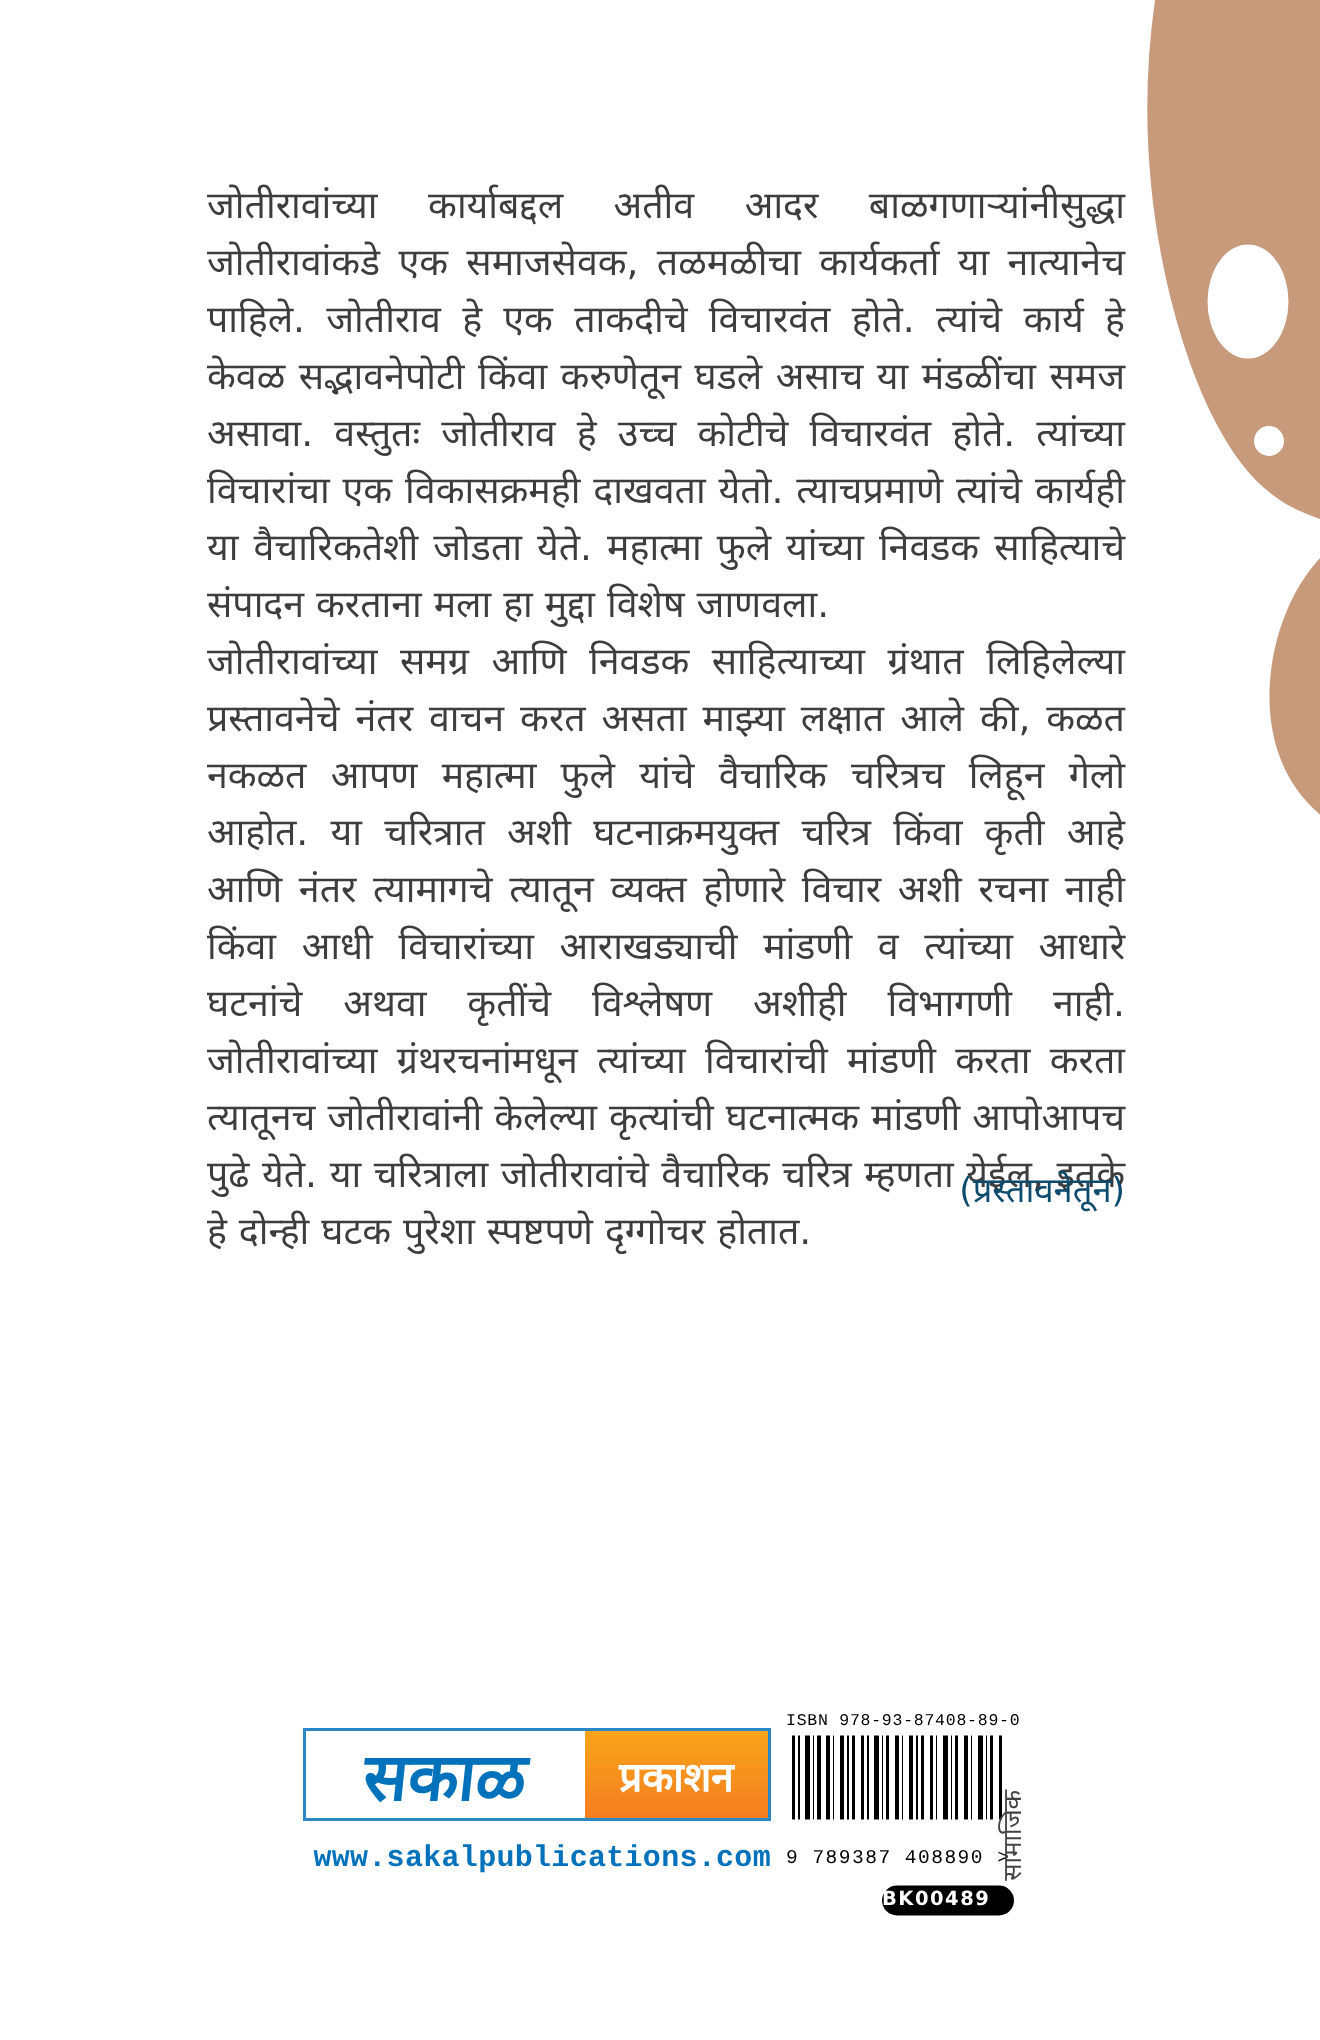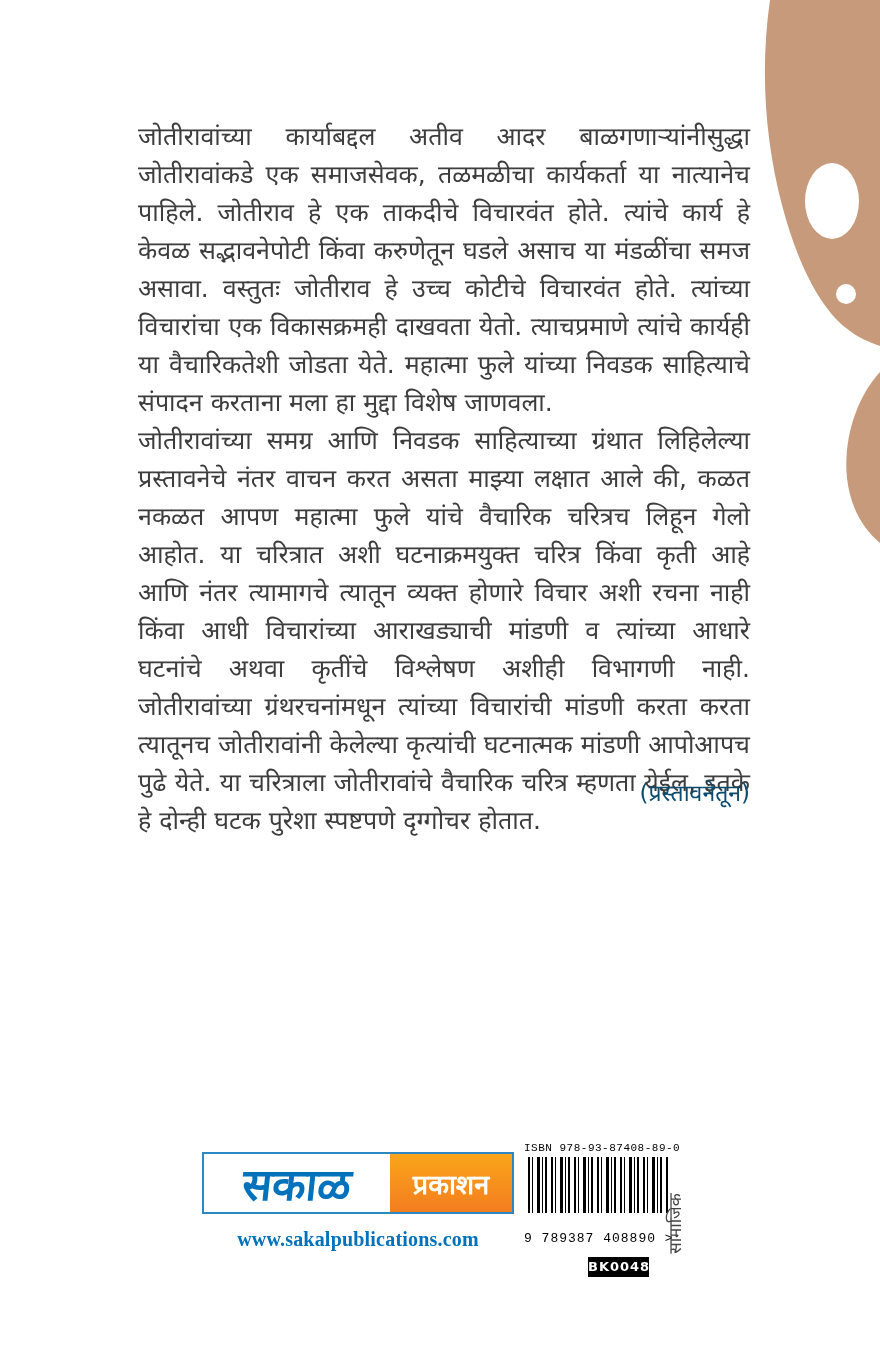--- a/index.html
+++ b/index.html
@@ -44,24 +44,24 @@
     color:#0072bc; font-size:44px; font-weight:bold;
     transform:skewX(-6deg);
   }
   .logo-sub {
     width:122px;
     background:linear-gradient(180deg,#f9a51a 0%,#f47d20 100%);
     color:#ffffff; font-size:27px; font-weight:bold;
     display:flex; align-items:center; justify-content:center;
   }
   .website {
-    margin-top:14px; text-align:center;
+    margin-top:14px; text-align:right;
     color:#0072bc; font-weight:bold; font-size:20px;
     letter-spacing:0.2px;
-    font-family:Liberation Serif, serif;
+    font-family:Liberation Mono, monospace;
   }
 
   .barcode-block { position:absolute; left:524px; top:1142px; width:148px; }
   .isbn {
     font-family:"Liberation Mono",monospace;
     font-size:11px; letter-spacing:0.5px;
     text-align:center; color:#000; white-space:nowrap;
   }
   .bars {
     margin:3px 0 0 4px;
@@ -79,25 +79,26 @@
       #fff 19px,#fff 23px);
   }
   .digits {
     font-family:"Liberation Mono",monospace;
     font-size:13px; letter-spacing:1px;
     text-align:right; margin-top:18px; color:#000;
     white-space:nowrap;
   }
   .bk-code {
     margin:11px 0 0 64px;
-    width:61px; height:20px;
+    width:88px; height:20px;
     background:#000; color:#fff;
     font-size:13px; font-weight:bold;
-    text-align:right; line-height:20px;
+    text-align:left; line-height:20px;
     letter-spacing:1px;
+    border-radius:10px;
   }
 
   .category {
     position:absolute;
     left:624px; top:1212px; width:100px;
     text-align:center;
     font-size:17px; color:#444;
     transform:rotate(-90deg);
     white-space:nowrap;
   }

